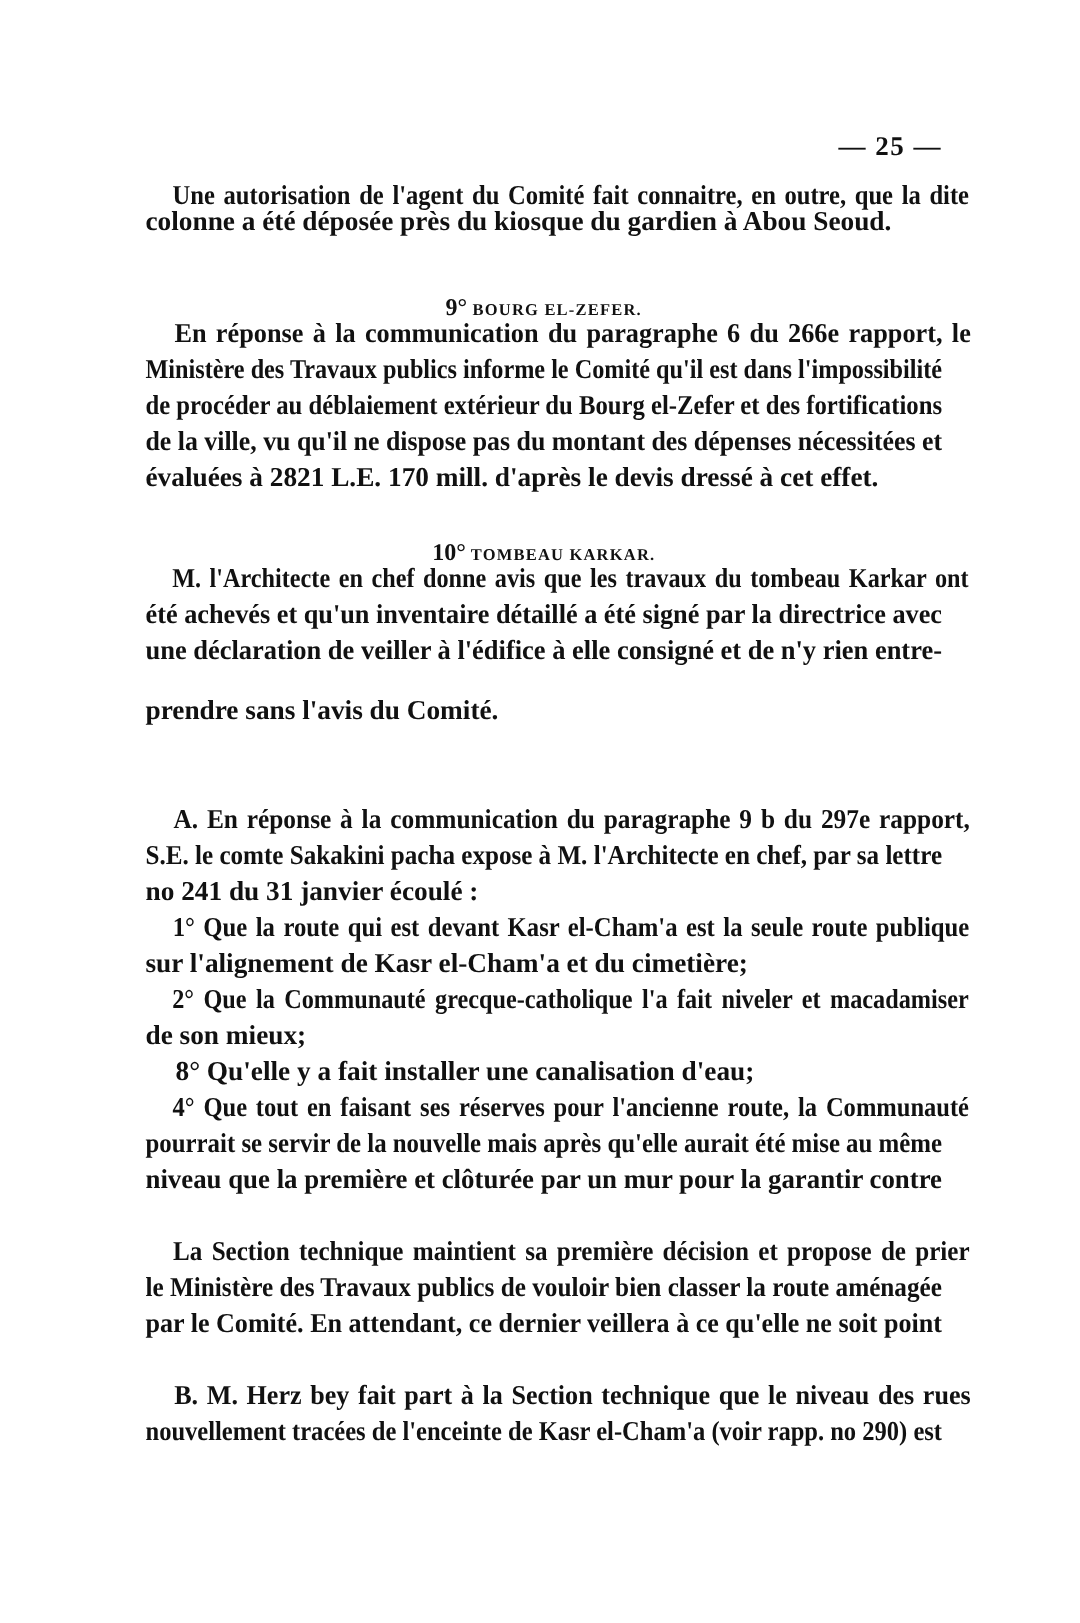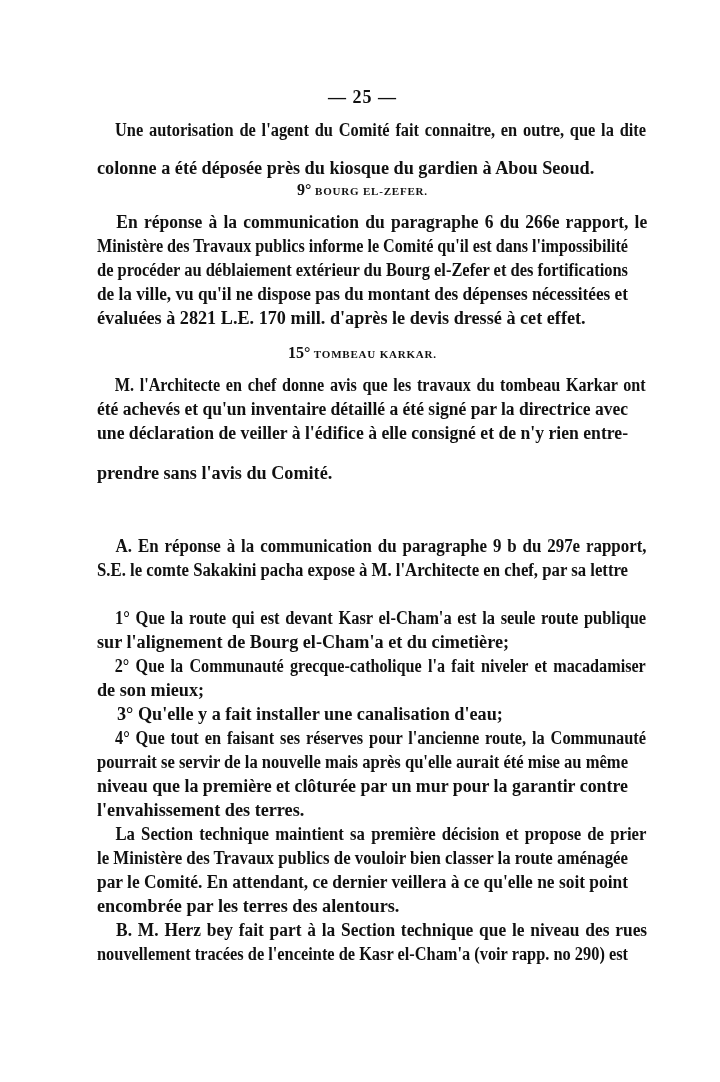--- a/index.html
+++ b/index.html
@@ -3,79 +3,79 @@
 <meta charset="utf-8">
 <style>
   html, body { margin: 0; padding: 0; background: #ffffff; }
   body { width: 720px; height: 1082px; position: relative; overflow: hidden; }
   .page {
     position: absolute; left: 97px; top: 0; width: 531px; height: 1082px;
     font-family: "Liberation Serif", "DejaVu Serif", serif;
     color: #111111;
   }
   .pageno {
-    position: absolute; top: 87px; left: 0; width: 531px; text-align: center;
+    position: absolute; top: 87px; left: 0; width: 531px; text-align: right;
     font-size: 18px; font-weight: bold; letter-spacing: 1px;
   }
   .line {
     position: absolute; left: 0; width: 531px; height: 24px;
     font-size: 18.2px; line-height: 24px; white-space: nowrap;
     text-align: justify; text-align-last: justify; font-weight: bold;
     transform-origin: left center;
     font-stretch: condensed;
   }
   .line.indent { padding-left: 20px; width: 511px; }
   .line.last { text-align-last: left; }
   .heading {
     position: absolute; left: 0; width: 531px; text-align: center;
     font-size: 11px; font-weight: bold; letter-spacing: 0.8px;
     line-height: 16px;
+    margin-top: 16px;
   }
   .heading .num { font-size: 16px; letter-spacing: 0; }
 </style>
 </head>
 <body>
 
 <div class="page">
 
   <div class="pageno">— 25 —</div>
 
   <div class="line indent" style="top: 118px; transform: scaleX(0.901); width: 589.37px;">Une autorisation de l'agent du Comité fait connaitre, en outre, que la dite</div>
-  <div class="line last" style="top:156px">colonne a été déposée près du kiosque du gardien à Abou Seoud.</div>
+  <div class="line last" style="top:135px">colonne a été déposée près du kiosque du gardien à Abou Seoud.</div>
 
   <div class="heading" style="top:182px">
     <span class="num">9°</span>
     <span>BOURG EL-ZEFER.</span>
   </div>
   <div class="line indent" style="top: 210px; transform: scaleX(0.9632); width: 551.263px;">En réponse à la communication du paragraphe 6 du 266e rapport, le</div>
   <div class="line" style="top: 234px; transform: scaleX(0.8877); width: 598.203px;">Ministère des Travaux publics informe le Comité qu'il est dans l'impossibilité</div>
   <div class="line" style="top: 258px; transform: scaleX(0.9052); width: 586.609px;">de procéder au déblaiement extérieur du Bourg el-Zefer et des fortifications</div>
   <div class="line" style="top: 282px; transform: scaleX(0.9468); width: 560.844px;">de la ville, vu qu'il ne dispose pas du montant des dépenses nécessitées et</div>
   <div class="line last" style="top:306px">évaluées à 2821 L.E. 170 mill. d'après le devis dressé à cet effet.</div>
 
   <div class="heading" style="top:345px">
-    <span class="num">15°</span>
+    <span class="num">10°</span>
     <span>TOMBEAU KARKAR.</span>
   </div>
   <div class="line indent" style="top: 373px; transform: scaleX(0.8875); width: 598.284px;">M. l'Architecte en chef donne avis que les travaux du tombeau Karkar ont</div>
   <div class="line" style="top: 397px; transform: scaleX(0.9627); width: 551.578px;">été achevés et qu'un inventaire détaillé a été signé par la directrice avec</div>
   <div class="line" style="top: 421px; transform: scaleX(0.9701); width: 547.375px;">une déclaration de veiller à l'édifice à elle consigné et de n'y rien entre-</div>
   <div class="line last" style="top:461px">prendre sans l'avis du Comité.</div>
 
   <div class="line indent" style="top: 534px; transform: scaleX(0.9296); width: 571.234px;">A. En réponse à la communication du paragraphe 9 b du 297e rapport,</div>
   <div class="line" style="top: 558px; transform: scaleX(0.9197); width: 577.391px;">S.E. le comte Sakakini pacha expose à M. l'Architecte en chef, par sa lettre</div>
+  <div class="line last" style="top:582px">no 241 du 31 janvier écoulé :</div>
   <div class="line indent" style="top: 606px; transform: scaleX(0.9052); width: 586.643px;">1° Que la route qui est devant Kasr el-Cham'a est la seule route publique</div>
-  <div class="line last" style="top:630px">sur l'alignement de Bourg el-Cham'a et du cimetière;</div>
+  <div class="line last" style="top:630px">sur l'alignement de Kasr el-Cham'a et du cimetière;</div>
   <div class="line indent" style="top: 654px; transform: scaleX(0.8889); width: 597.391px;">2° Que la Communauté grecque-catholique l'a fait niveler et macadamiser</div>
   <div class="line last" style="top:678px">de son mieux;</div>
-  <div class="line indent last" style="top:702px">3° Qu'elle y a fait installer une canalisation d'eau;</div>
+  <div class="line indent last" style="top:702px">8° Qu'elle y a fait installer une canalisation d'eau;</div>
   <div class="line indent" style="top: 726px; transform: scaleX(0.8991); width: 590.621px;">4° Que tout en faisant ses réserves pour l'ancienne route, la Communauté</div>
   <div class="line" style="top: 750px; transform: scaleX(0.9107); width: 583.094px;">pourrait se servir de la nouvelle mais après qu'elle aurait été mise au même</div>
   <div class="line" style="top: 774px; transform: scaleX(0.983); width: 540.203px;">niveau que la première et clôturée par un mur pour la garantir contre</div>
-  <div class="line last" style="top:798px">l'envahissement des terres.</div>
   <div class="line indent" style="top: 822px; transform: scaleX(0.9196); width: 577.437px;">La Section technique maintient sa première décision et propose de prier</div>
   <div class="line" style="top: 846px; transform: scaleX(0.9244); width: 574.406px;">le Ministère des Travaux publics de vouloir bien classer la route aménagée</div>
   <div class="line" style="top: 870px; transform: scaleX(0.9559); width: 555.5px;">par le Comité. En attendant, ce dernier veillera à ce qu'elle ne soit point</div>
-  <div class="line last" style="top:894px">encombrée par les terres des alentours.</div>
   <div class="line indent" style="top: 918px; transform: scaleX(0.9561); width: 555.404px;">B. M. Herz bey fait part à la Section technique que le niveau des rues</div>
   <div class="line" style="top: 942px; transform: scaleX(0.8995); width: 590.344px;">nouvellement tracées de l'enceinte de Kasr el-Cham'a (voir rapp. no 290) est</div>
 
 </div>
 
 </body></html>

